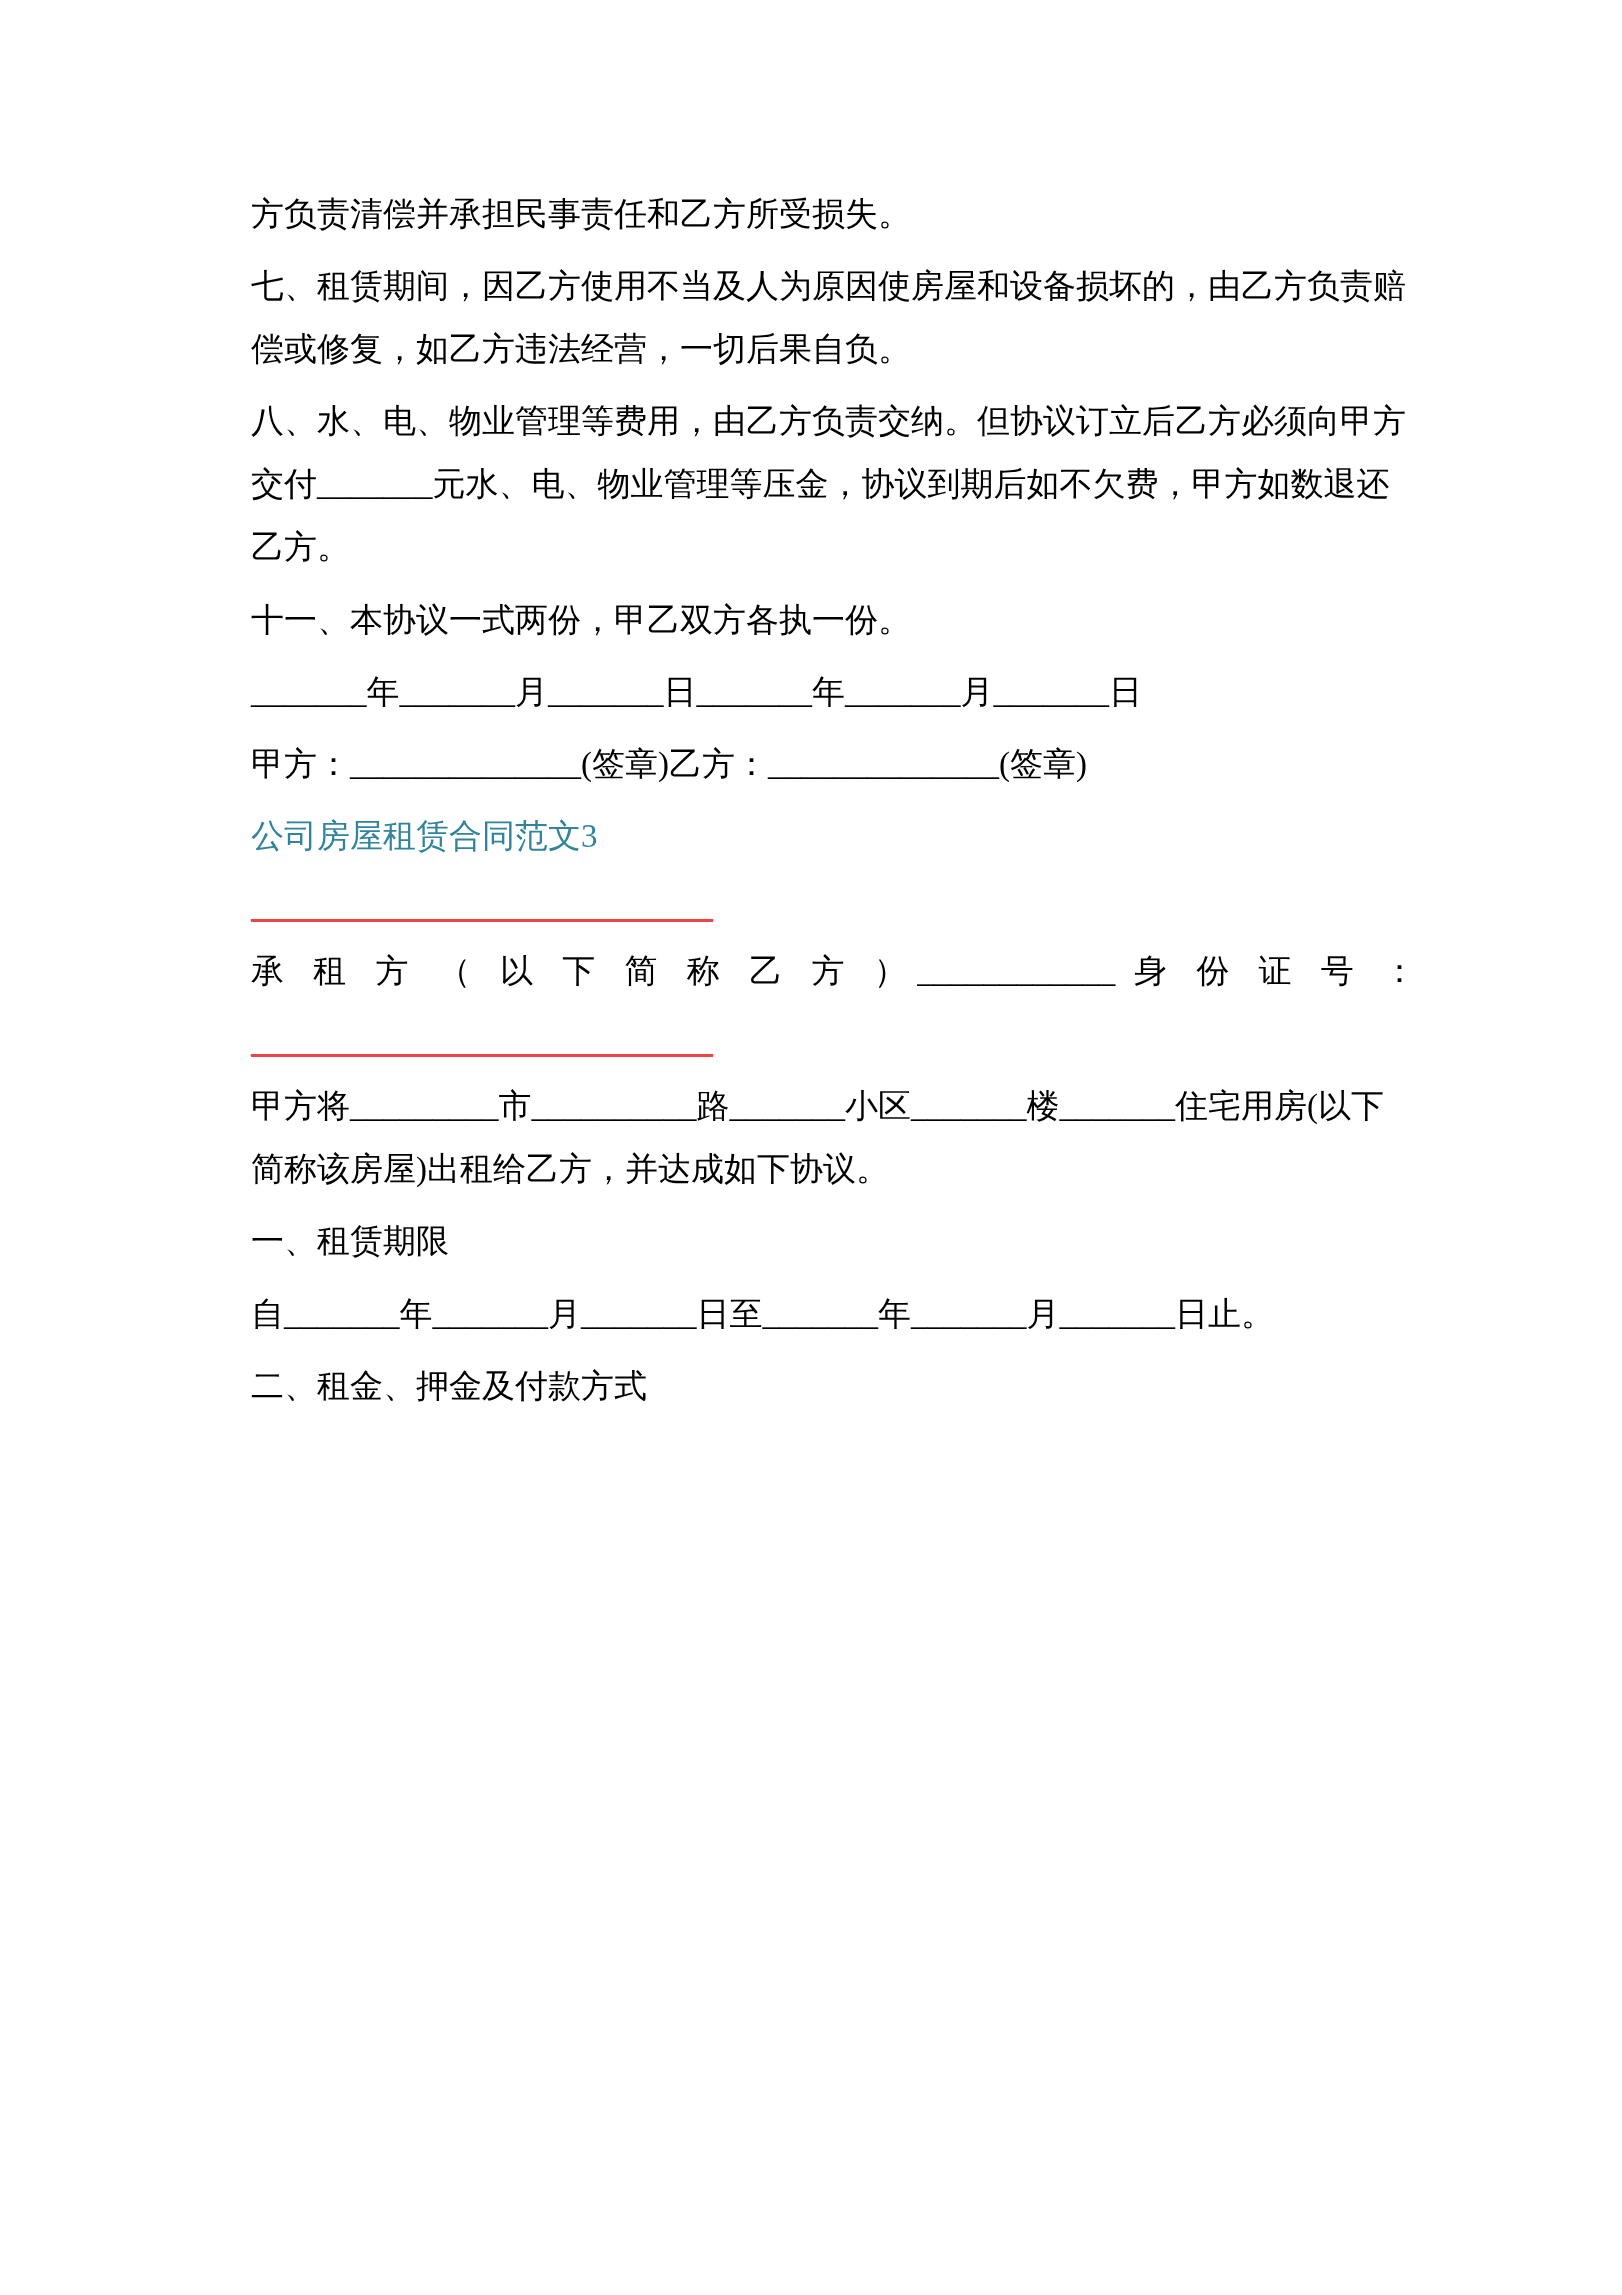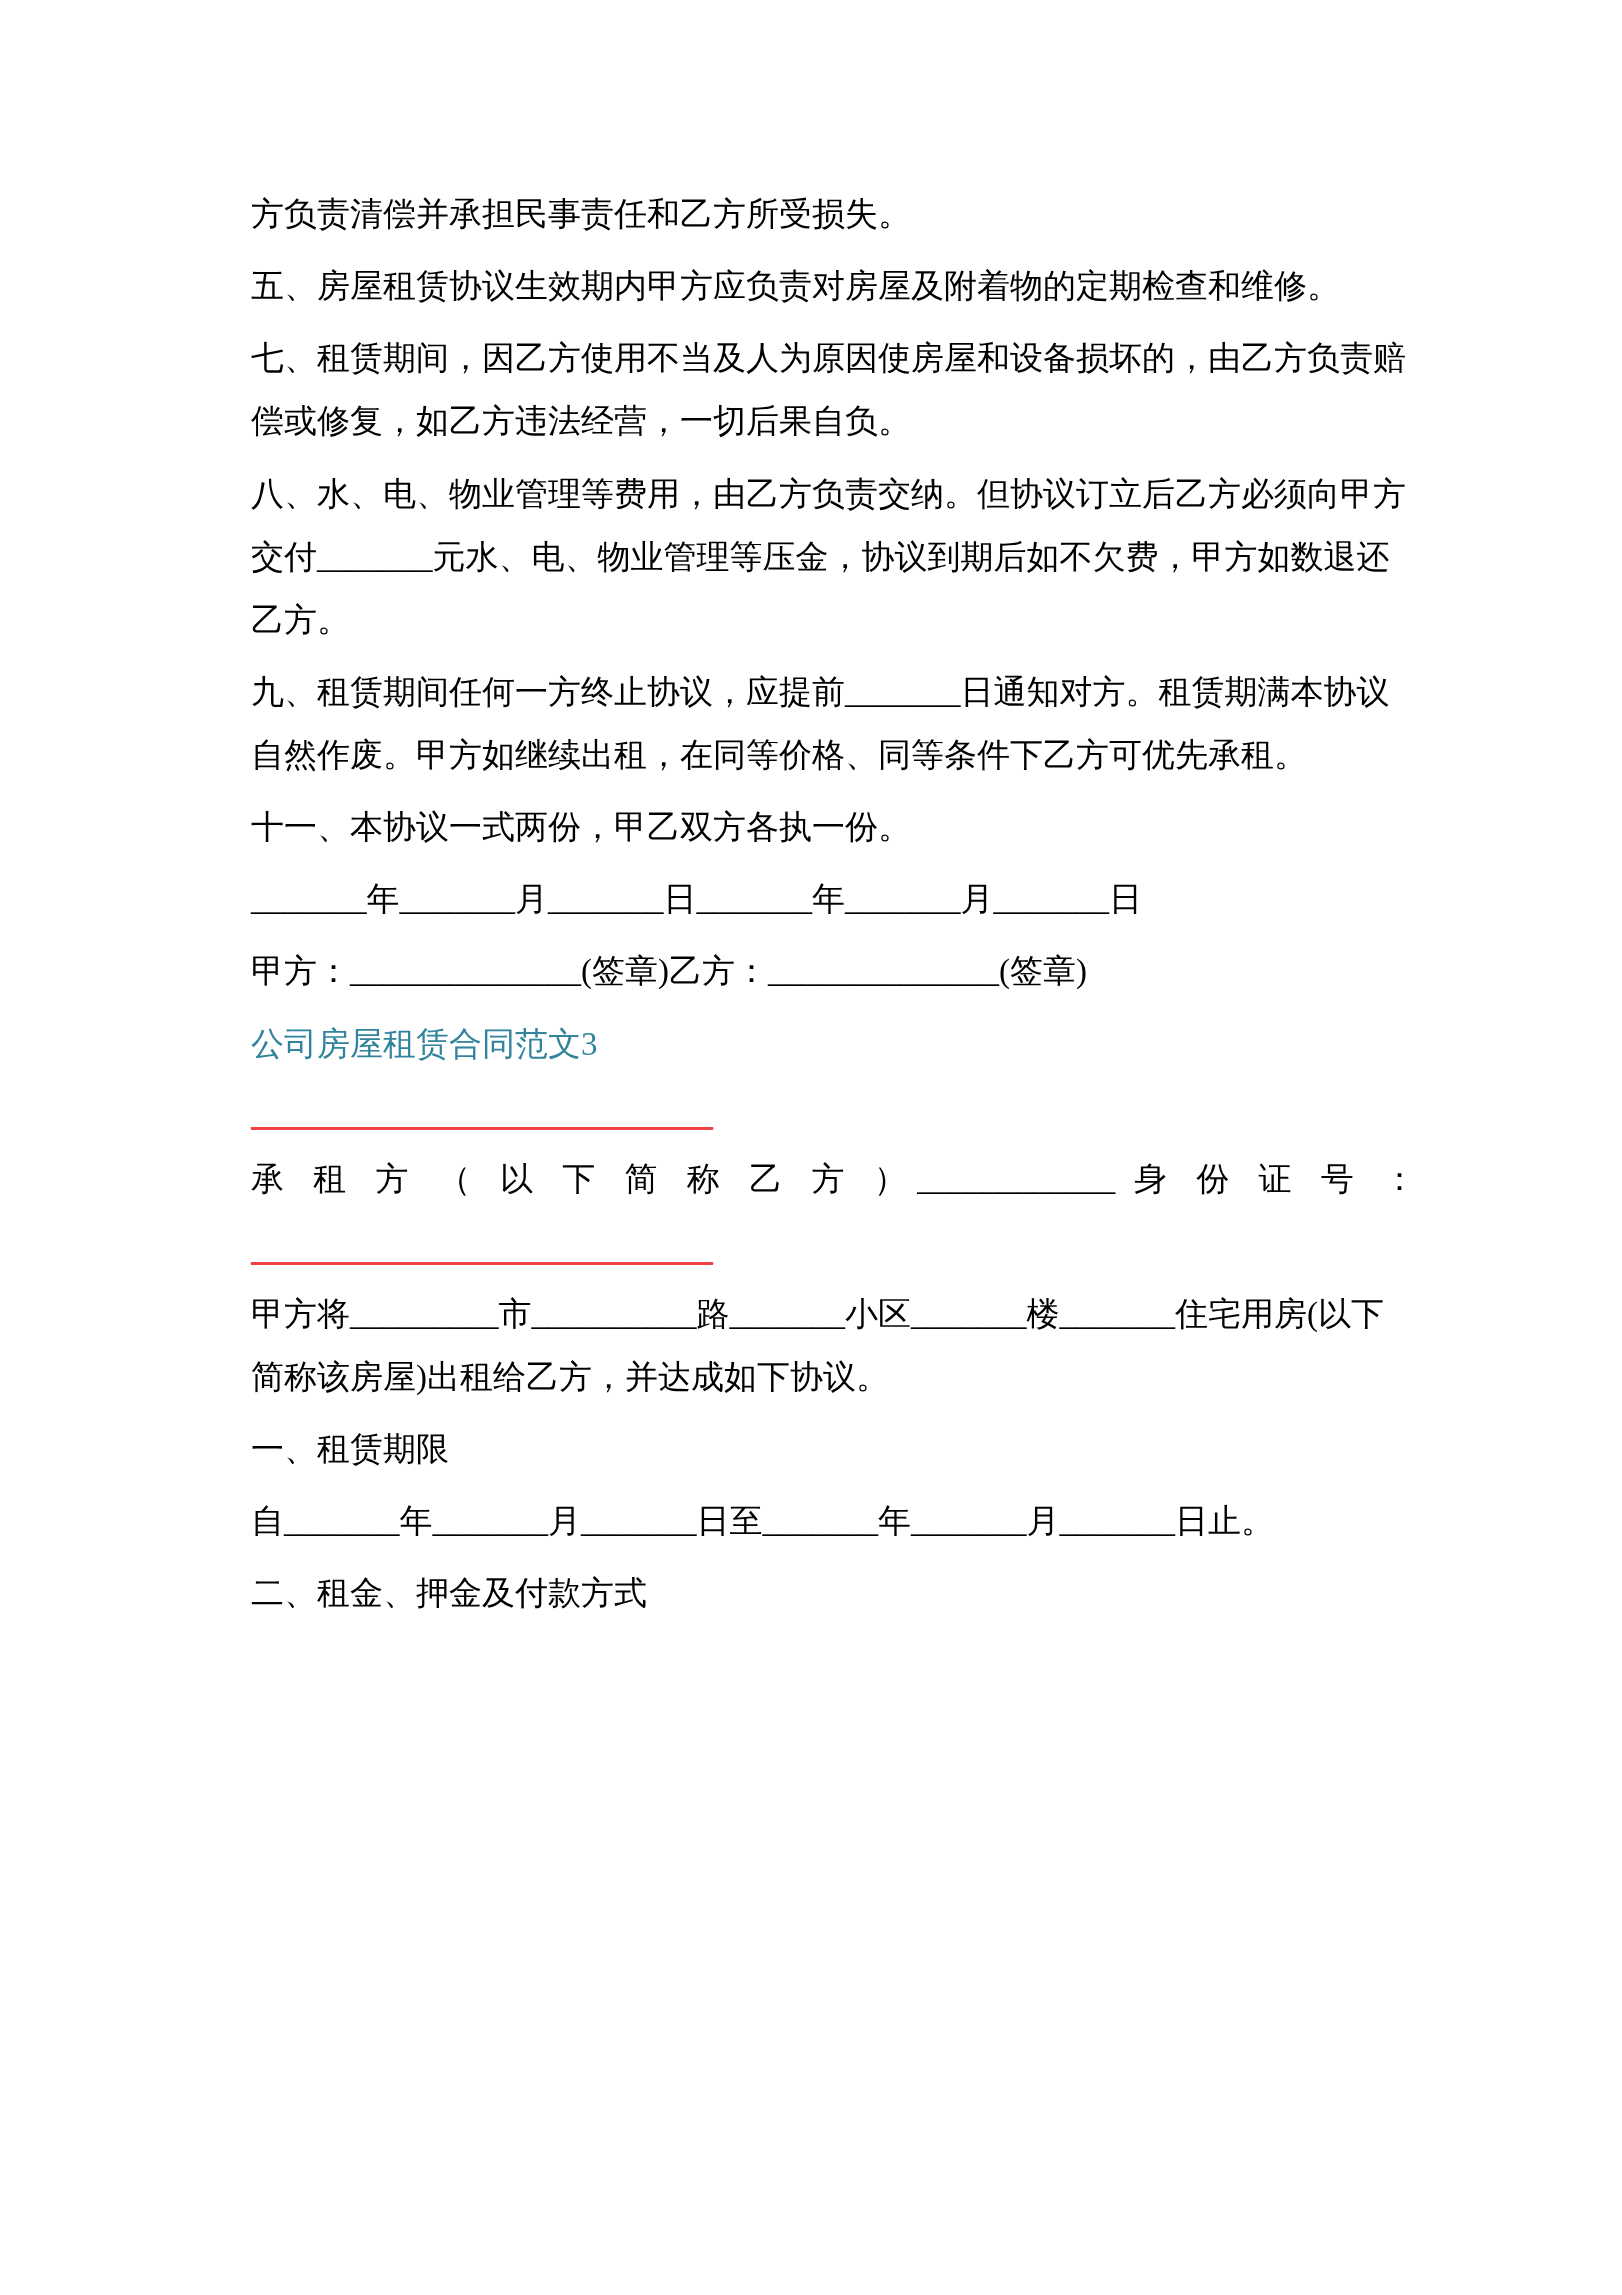--- a/index.html
+++ b/index.html
@@ -41,24 +41,22 @@
     line-height: 59px;
     margin-bottom: 3.9px;
     text-decoration: underline;
   }
 </style>
 </head>
 <body>
 
 <div class="page">
   <p class="para">方负责清偿并承担民事责任和乙方所受损失。</p>
-  <p class="para">五、房屋租赁协议生效期内甲方应负责对房屋及附着物的定期检查和维修。</p>
   <p class="para">七、租赁期间，因乙方使用不当及人为原因使房屋和设备损坏的，由乙方负责赔偿或修复，如乙方违法经营，一切后果自负。</p>
   <p class="para">八、水、电、物业管理等费用，由乙方负责交纳。但协议订立后乙方必须向甲方交付_______元水、电、物业管理等压金，协议到期后如不欠费，甲方如数退还乙方。</p>
-  <p class="para">九、租赁期间任何一方终止协议，应提前_______日通知对方。租赁期满本协议自然作废。甲方如继续出租，在同等价格、同等条件下乙方可优先承租。</p>
   <p class="para">十一、本协议一式两份，甲乙双方各执一份。</p>
   <p class="para">_______年_______月_______日_______年_______月_______日</p>
   <p class="para">甲方：______________(签章)乙方：______________(签章)</p>
   <p class="para heading">公司房屋租赁合同范文3</p>
   <p class="para blank-line">____________________________</p>
   <p class="para justified">承 租 方 （ 以 下 简 称 乙 方 ）____________ 身 份 证 号 ：</p>
   <p class="para blank-line">____________________________</p>
   <p class="para">甲方将_________市__________路_______小区_______楼_______住宅用房(以下简称该房屋)出租给乙方，并达成如下协议。</p>
   <p class="para">一、租赁期限</p>
   <p class="para">自_______年_______月_______日至_______年_______月_______日止。</p>

